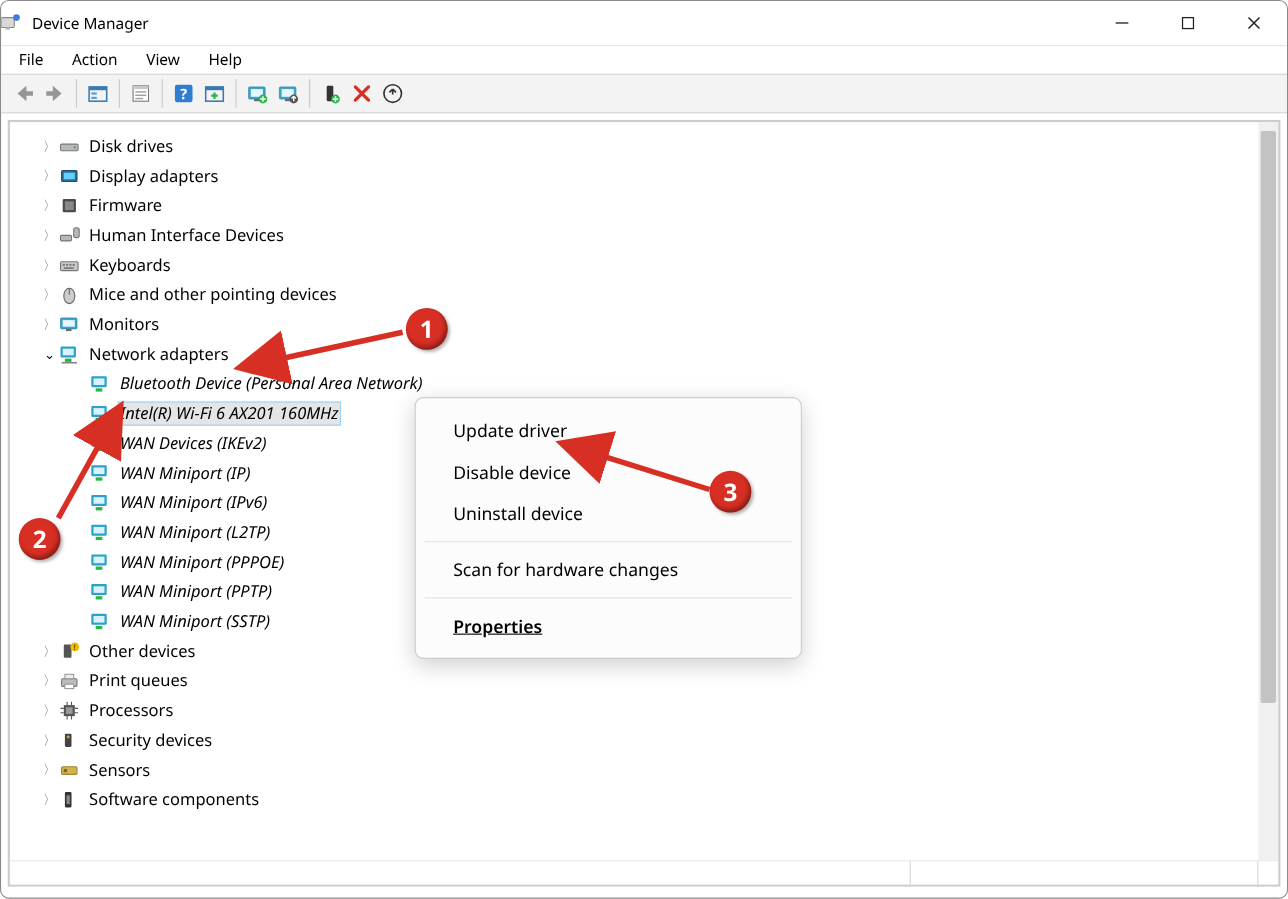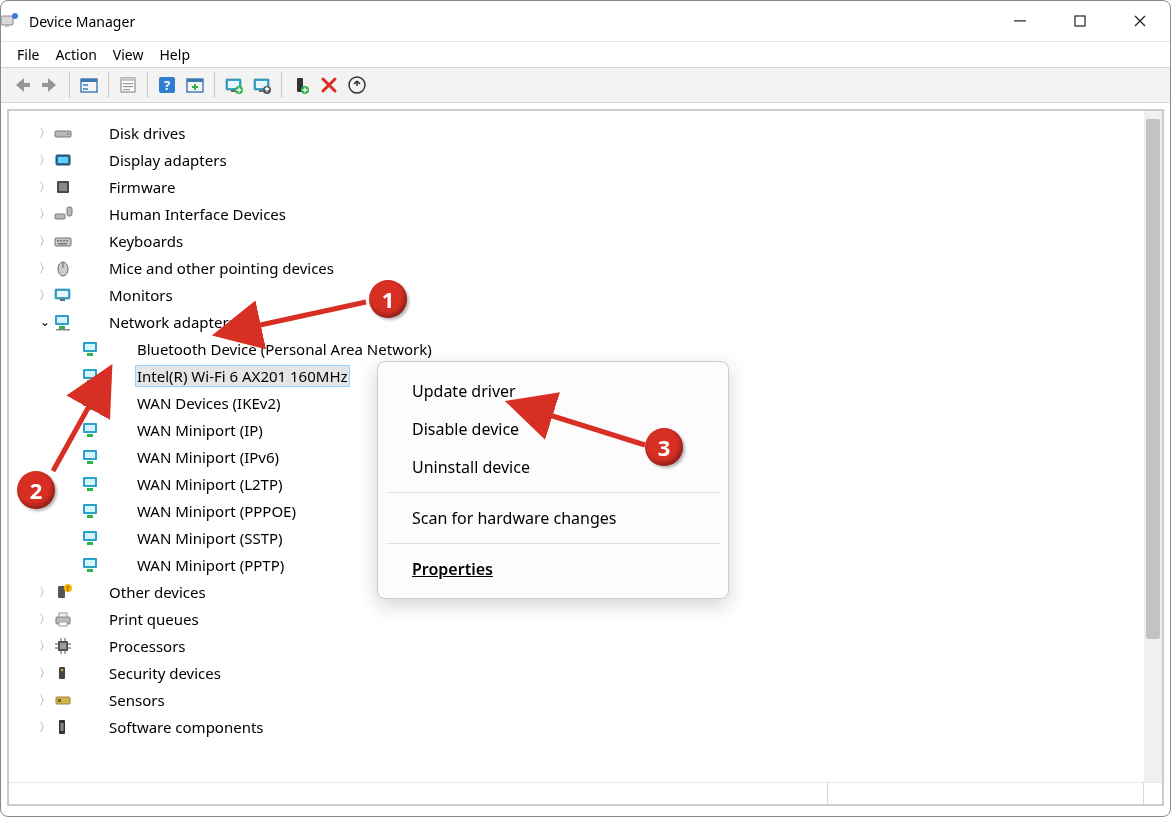--- a/index.html
+++ b/index.html
@@ -7,44 +7,44 @@
 
 
 .titlebar { height: 40px; display: flex; align-items: center; }
 .titlebar .app-icon { width: 18px; height: 18px; margin-right: 10px; }
 .titlebar .title { font-size: 14px; color: #000; flex: 1; }
 .win-controls { display: flex; height: 100%; }
 .win-btn { width: 60px; height: 100%; display: flex; align-items: center; justify-content: center; }
 .win-btn svg { width: 12px; height: 12px; }
 
 
-.menubar { height: 26px; display: flex; align-items: center; padding-left: 10px; gap: 4px; font-size: 14px; border-top: 1px solid #e5e5e5; }
+.menubar { height: 26px; display: flex; align-items: center; padding-left: 10px; gap: 14px; font-size: 14px; border-top: 1px solid #e5e5e5; }
 .menubar span { padding: 2px 6px; }
 
 
 .toolbar { height: 36px; background: #f3f3f3; border-top: 1px solid #d5d5d5; border-bottom: 1px solid #d5d5d5; display: flex; align-items: center; padding-left: 8px; gap: 2px; }
 .tb-btn { width: 26px; height: 26px; display:flex; align-items:center; justify-content:center; }
 .tb-sep { width: 1px; height: 26px; background: #c9c9c9; margin: 0 4px; }
 .tb-btn svg { width: 20px; height: 20px; }
 .arrow-disabled { fill: #969696; }
 .monitor-body { fill:#36a7ca; stroke:#2e7b99; stroke-width:.6; }
 .monitor-inner { fill:#e8f7ff; }
 
 
 .content { position: absolute; left: 6px; top: 108px; right: 6px; bottom: 10px; border: 2px solid #ccc; background:#fff; }
 .tree { padding: 8px 4px; font-size: 15px; color:#000; }
 .row { display:flex; align-items:center; height:27px; white-space:nowrap; }
 .row .chev { width:16px; text-align:center; color:#777; font-size:12px; }
 .row .chev.open { color:#000; }
 .row .ic { width:20px; height:20px; display:inline-flex; align-items:center; justify-content:center; margin-right:6px; }
-.row .txt { padding:1px 2px;margin-left:28px; }
+.row .txt { padding:1px 2px; }
 .row.sel .txt { background:#e5e5e5; border:1px solid #99d1ff; padding:0 1px;text-align:center; }
 .lvl0 { padding-left: 24px; }
 .lvl1 { padding-left: 52px; }
-.lvl1.noarrow { padding-left: 68px; }
+.lvl1.noarrow { padding-left: 68px; font-style: italic; }
 
 
 .ctx { position:absolute; left:368px; top:250px; width:352px; background:#fcfcfc; border:1px solid #ccc; border-radius:8px; box-shadow:0 6px 20px rgba(0,0,0,.18); padding:10px 0; font-size:16px; }
 .ctx-item { padding:8px 34px; }
 .ctx-sep { height:1px; background:#e1e1e1; margin:6px 8px; }
 .ctx-item.bold { font-weight:600;text-decoration:underline; }
 
 
 .scrollbar { position:absolute; right:0; top:0; bottom:22px; width:18px; background:#f0f0f0; }
 .scrollbar .thumb { position:absolute; left:2px; right:2px; top:8px; height:520px; background:#c3c3c3; border-radius:2px; }
@@ -369,32 +369,32 @@
       </div>
 
     <div class="row lvl1 noarrow">
         <span class="ic">
           <svg viewBox="0 0 20 20">
             <rect class="netmon" x="2" y="3" width="14" height="10" rx="1"></rect>
             <rect fill="#d8f2ff" x="4" y="5" width="10" height="6"></rect>
             <rect class="netbase" x="6" y="14" width="6" height="3"></rect>
           </svg>
         </span>
+        <span class="txt">WAN Miniport (PPTP)</span>
+      </div>
+
+    <div class="row lvl1 noarrow">
+        <span class="ic">
+          <svg viewBox="0 0 20 20">
+            <rect class="netmon" x="2" y="3" width="14" height="10" rx="1"></rect>
+            <rect fill="#d8f2ff" x="4" y="5" width="10" height="6"></rect>
+            <rect class="netbase" x="6" y="14" width="6" height="3"></rect>
+          </svg>
+        </span>
         <span class="txt">WAN Miniport (SSTP)</span>
-      </div>
-
-    <div class="row lvl1 noarrow">
-        <span class="ic">
-          <svg viewBox="0 0 20 20">
-            <rect class="netmon" x="2" y="3" width="14" height="10" rx="1"></rect>
-            <rect fill="#d8f2ff" x="4" y="5" width="10" height="6"></rect>
-            <rect class="netbase" x="6" y="14" width="6" height="3"></rect>
-          </svg>
-        </span>
-        <span class="txt">WAN Miniport (PPTP)</span>
       </div>
 
     <div class="row lvl0">
         <span class="chev">〉</span>
         <span class="ic">
           <svg viewBox="0 0 20 20">
             <rect x="5" y="4" width="7" height="12" rx="1" fill="#555"></rect>
             <circle cx="15" cy="6" r="4" fill="#f5b800"></circle>
             <text x="15" y="9" text-anchor="middle" font-size="7" fill="#000">!</text>
           </svg>

